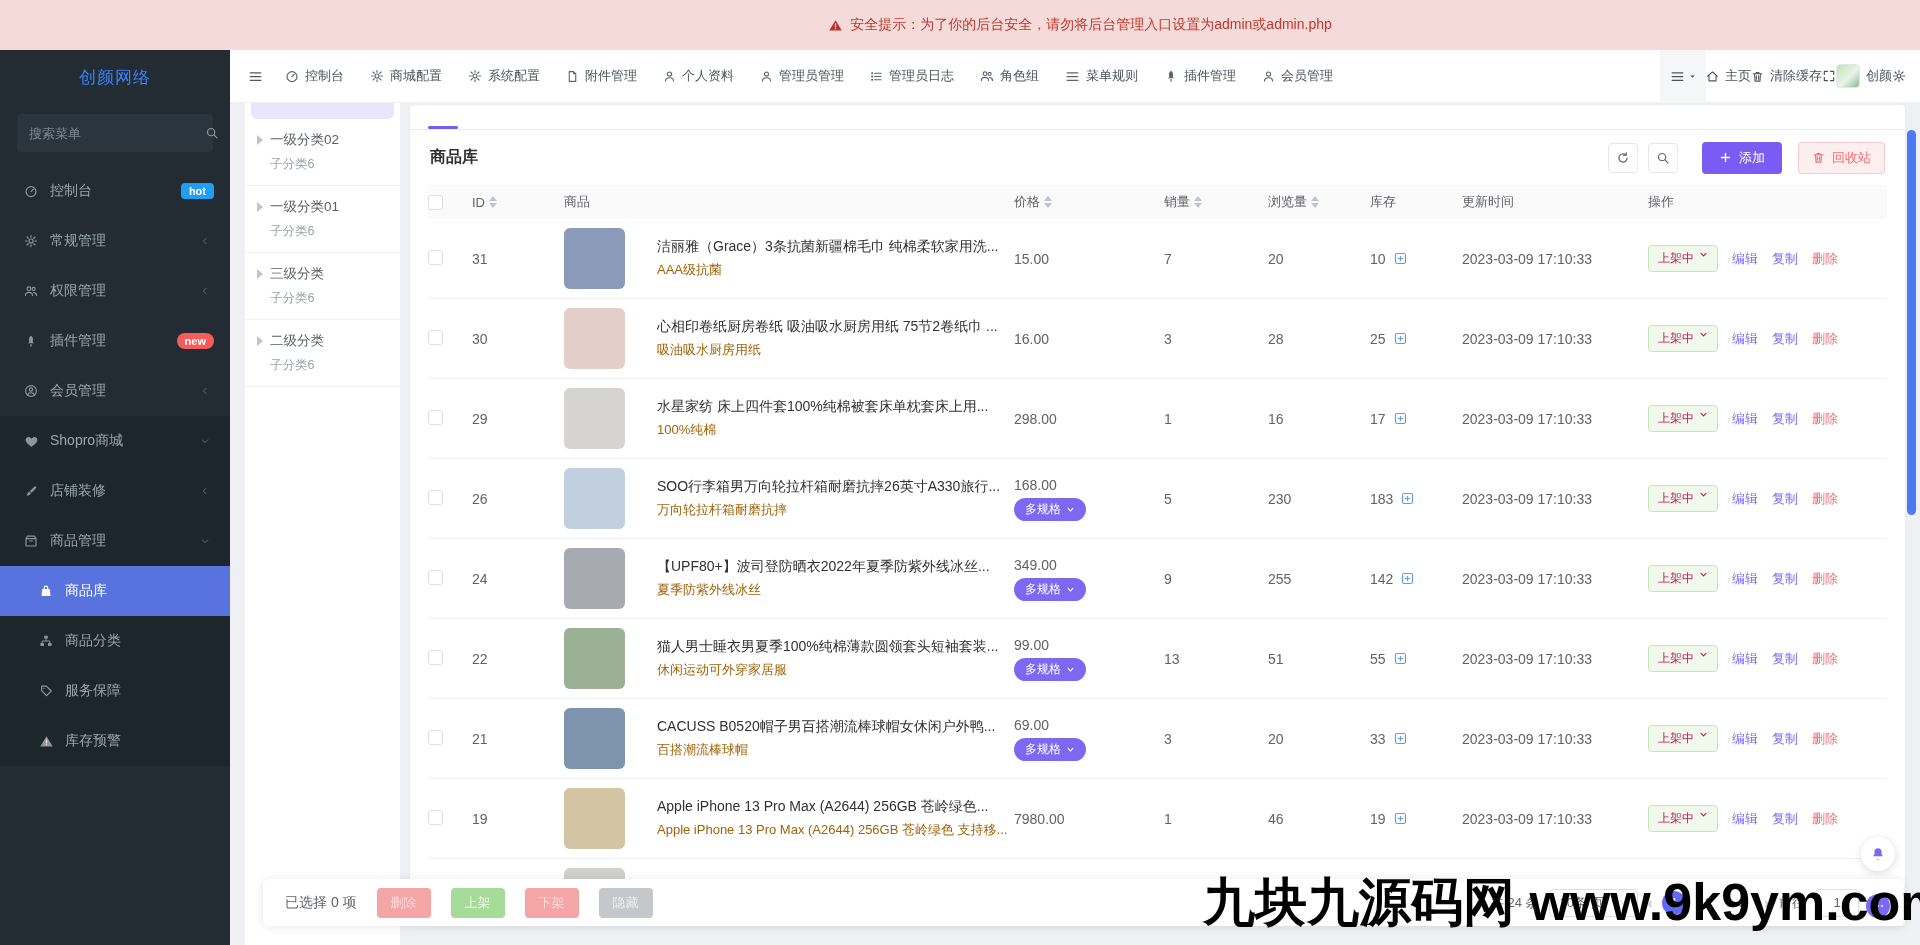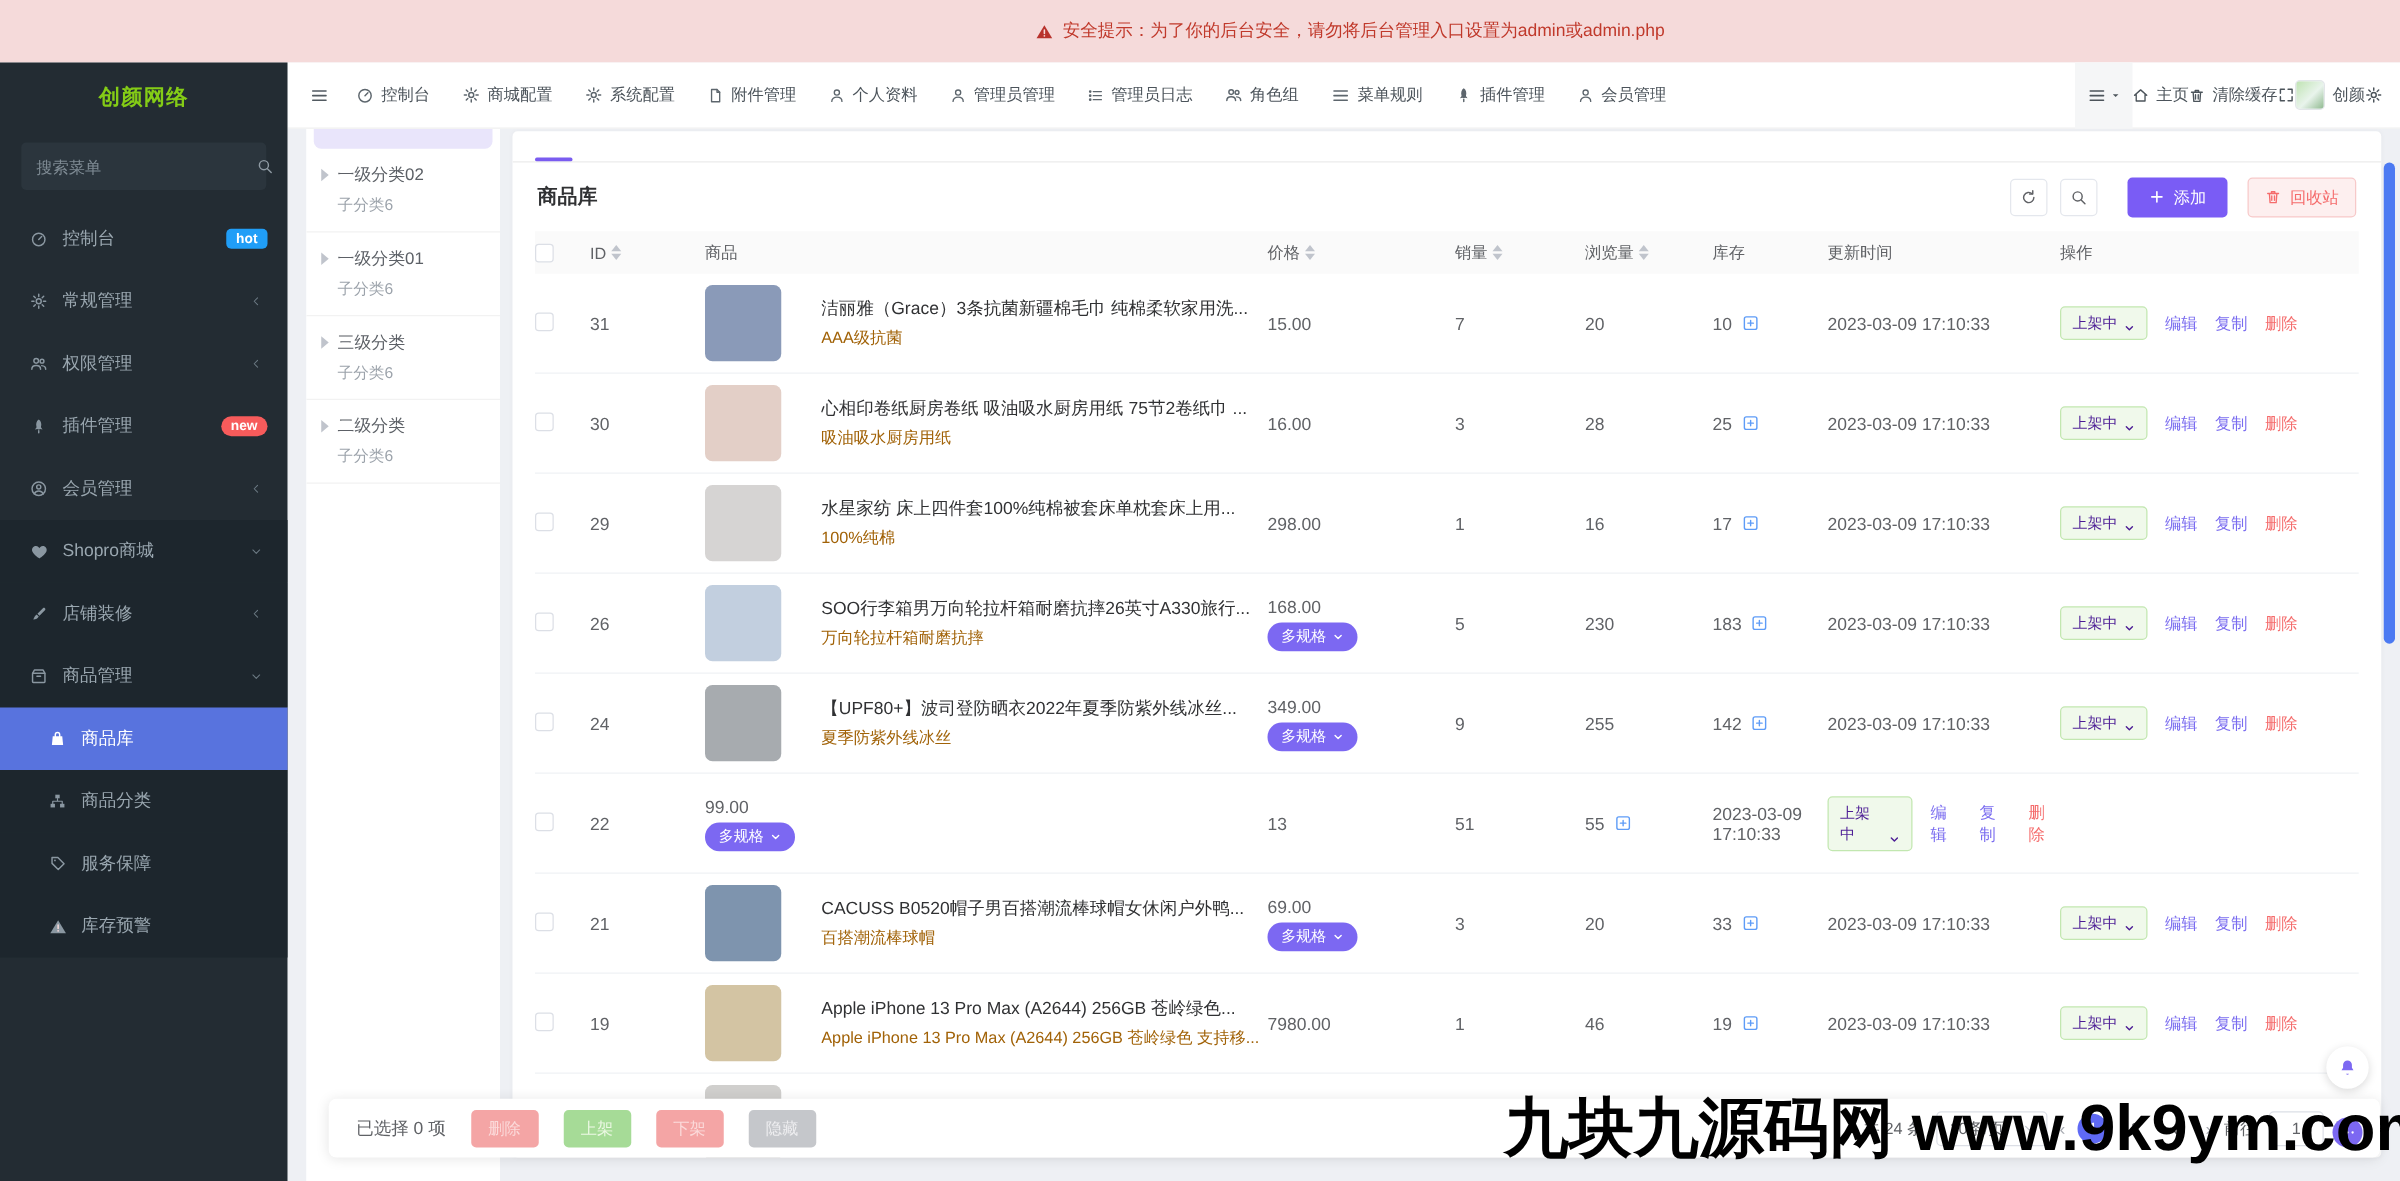--- a/index.html
+++ b/index.html
@@ -10,22 +10,22 @@
   i.ic svg { display:block; }
 
   
   .banner { position:absolute; left:0; top:0; width:1920px; height:50px; background:#f5dada;
             display:flex; align-items:center; justify-content:center; padding-left:240px;
             color:#c0392b; font-size:14px; gap:7px; }
   .banner .ic { color:#b8322c; }
 
   
   .sidebar { position:absolute; left:0; top:50px; width:230px; bottom:0; background:#232c33; z-index:5; }
-  .logo { height:54px; display:flex; align-items:center; justify-content:center; color:#84cc16;
-          font-size:17px; font-weight:700; letter-spacing:1px; }
+  .logo { height:54px; display:flex; align-items:center; justify-content:center; color:#3b82f6;
+          font-size:17px; font-weight:400; letter-spacing:1px; }
   .msearch { margin:10px 17px 14px 17px; height:38px; background:#2b353d; border-radius:4px;
              display:flex; align-items:center; padding:0 12px; }
   .msearch input { flex:1; background:transparent; border:none; outline:none; color:#cfd6db; font-size:13px; }
   .msearch input::placeholder { color:#7f8b94; }
   .msearch .ic { color:#8e9aa3; }
   .menu { margin-top:2px; }
   .sitem { height:50px; display:flex; align-items:center; padding:0 16px 0 22px; gap:10px;
            color:#9aa7b0; font-size:14px; cursor:pointer; position:relative; }
   .sitem .ic { color:#8a97a1; width:18px; }
   .sitem .lbl { flex:1; }
@@ -85,21 +85,21 @@
   .cb { width:15px; height:15px; border:1px solid #dcdfe6; border-radius:3px; background:#fff; display:inline-block; cursor:pointer; }
   .thumb { width:61px; height:61px; border-radius:6px; }
   .prodcell { display:flex; align-items:center; gap:32px; }
   .ptitle { color:#303133; font-size:14px; max-width:360px; white-space:nowrap; overflow:hidden; cursor:pointer; }
   .psub { color:#a16207; font-size:13px; margin-top:5px; max-width:360px; white-space:nowrap; overflow:hidden; }
   .spec { margin-top:5px; display:inline-flex; align-items:center; gap:5px; background:#7c68f2; color:#fff;
           font-size:12px; padding:3px 11px; border-radius:999px; cursor:pointer; }
   .stockcell { display:flex; align-items:center; gap:7px; }
   .stock-ic { color:#5e9cf7; cursor:pointer; }
   .actions { display:flex; align-items:center; gap:14px; }
-  .status-pill { display:inline-flex; align-items:flex-end; gap:5px; color:#4c1d95; background:#f0f9eb;
+  .status-pill { display:inline-flex; align-items:flex-start; gap:5px; color:#be185d; background:#f0f9eb;
                  border:1px solid #c2e7b0; border-radius:4px; padding:4px 9px; font-size:12px; cursor:pointer; }
   .lnk { font-size:13px; cursor:pointer; }
   .lnk.purple { color:#7a6cf0; }
   .lnk.red { color:#f56c6c; }
 
   
   .bulkbar { position:absolute; left:263px; top:879px; width:1641px; height:47px; background:#fff;
              border-radius:6px; box-shadow:0 1px 10px rgba(0,0,0,0.10); display:flex; align-items:center;
              padding:0 22px; gap:20px; z-index:10; }
   .sel-count { font-size:14px; color:#606266; }
@@ -796,20 +796,27 @@
         </span>
         <span class="lnk purple">编辑</span>
         <span class="lnk purple">复制</span>
         <span class="lnk red">删除</span>
       </div>
     </div>
 
     <div class="tgrid tr">
       <div><span class="cb"></span></div>
       <div>22</div>
+      <div class="prodcell">
+        <div class="thumb" style="background: rgb(156, 176, 149);"></div>
+        <div>
+          <div class="ptitle">猫人男士睡衣男夏季100%纯棉薄款圆领套头短袖套装...</div>
+          <div class="psub">休闲运动可外穿家居服</div>
+        </div>
+      </div>
       <div>
         <div>99.00</div>
         <div class="spec">
           <span>多规格</span>
           <i class="ic">
                   <svg width="9" height="9" viewBox="0 0 24 24" fill="none" stroke="currentColor" stroke-width="2" stroke-linecap="round" stroke-linejoin="round">
                     <path d="M5.5 9 12 15.5 18.5 9" stroke-width="3"></path>
                   </svg>
                 </i>
         </div>

